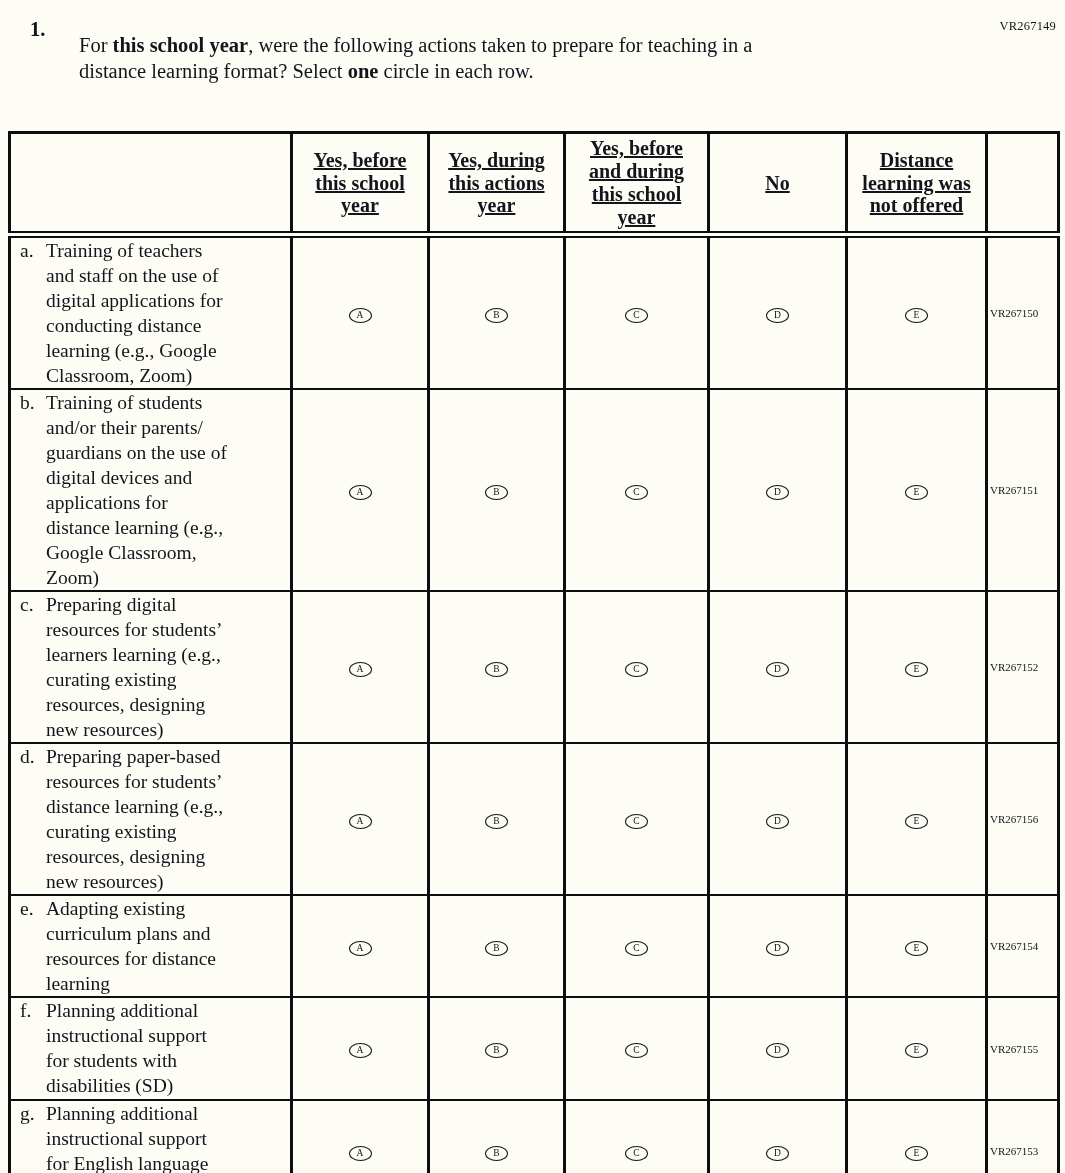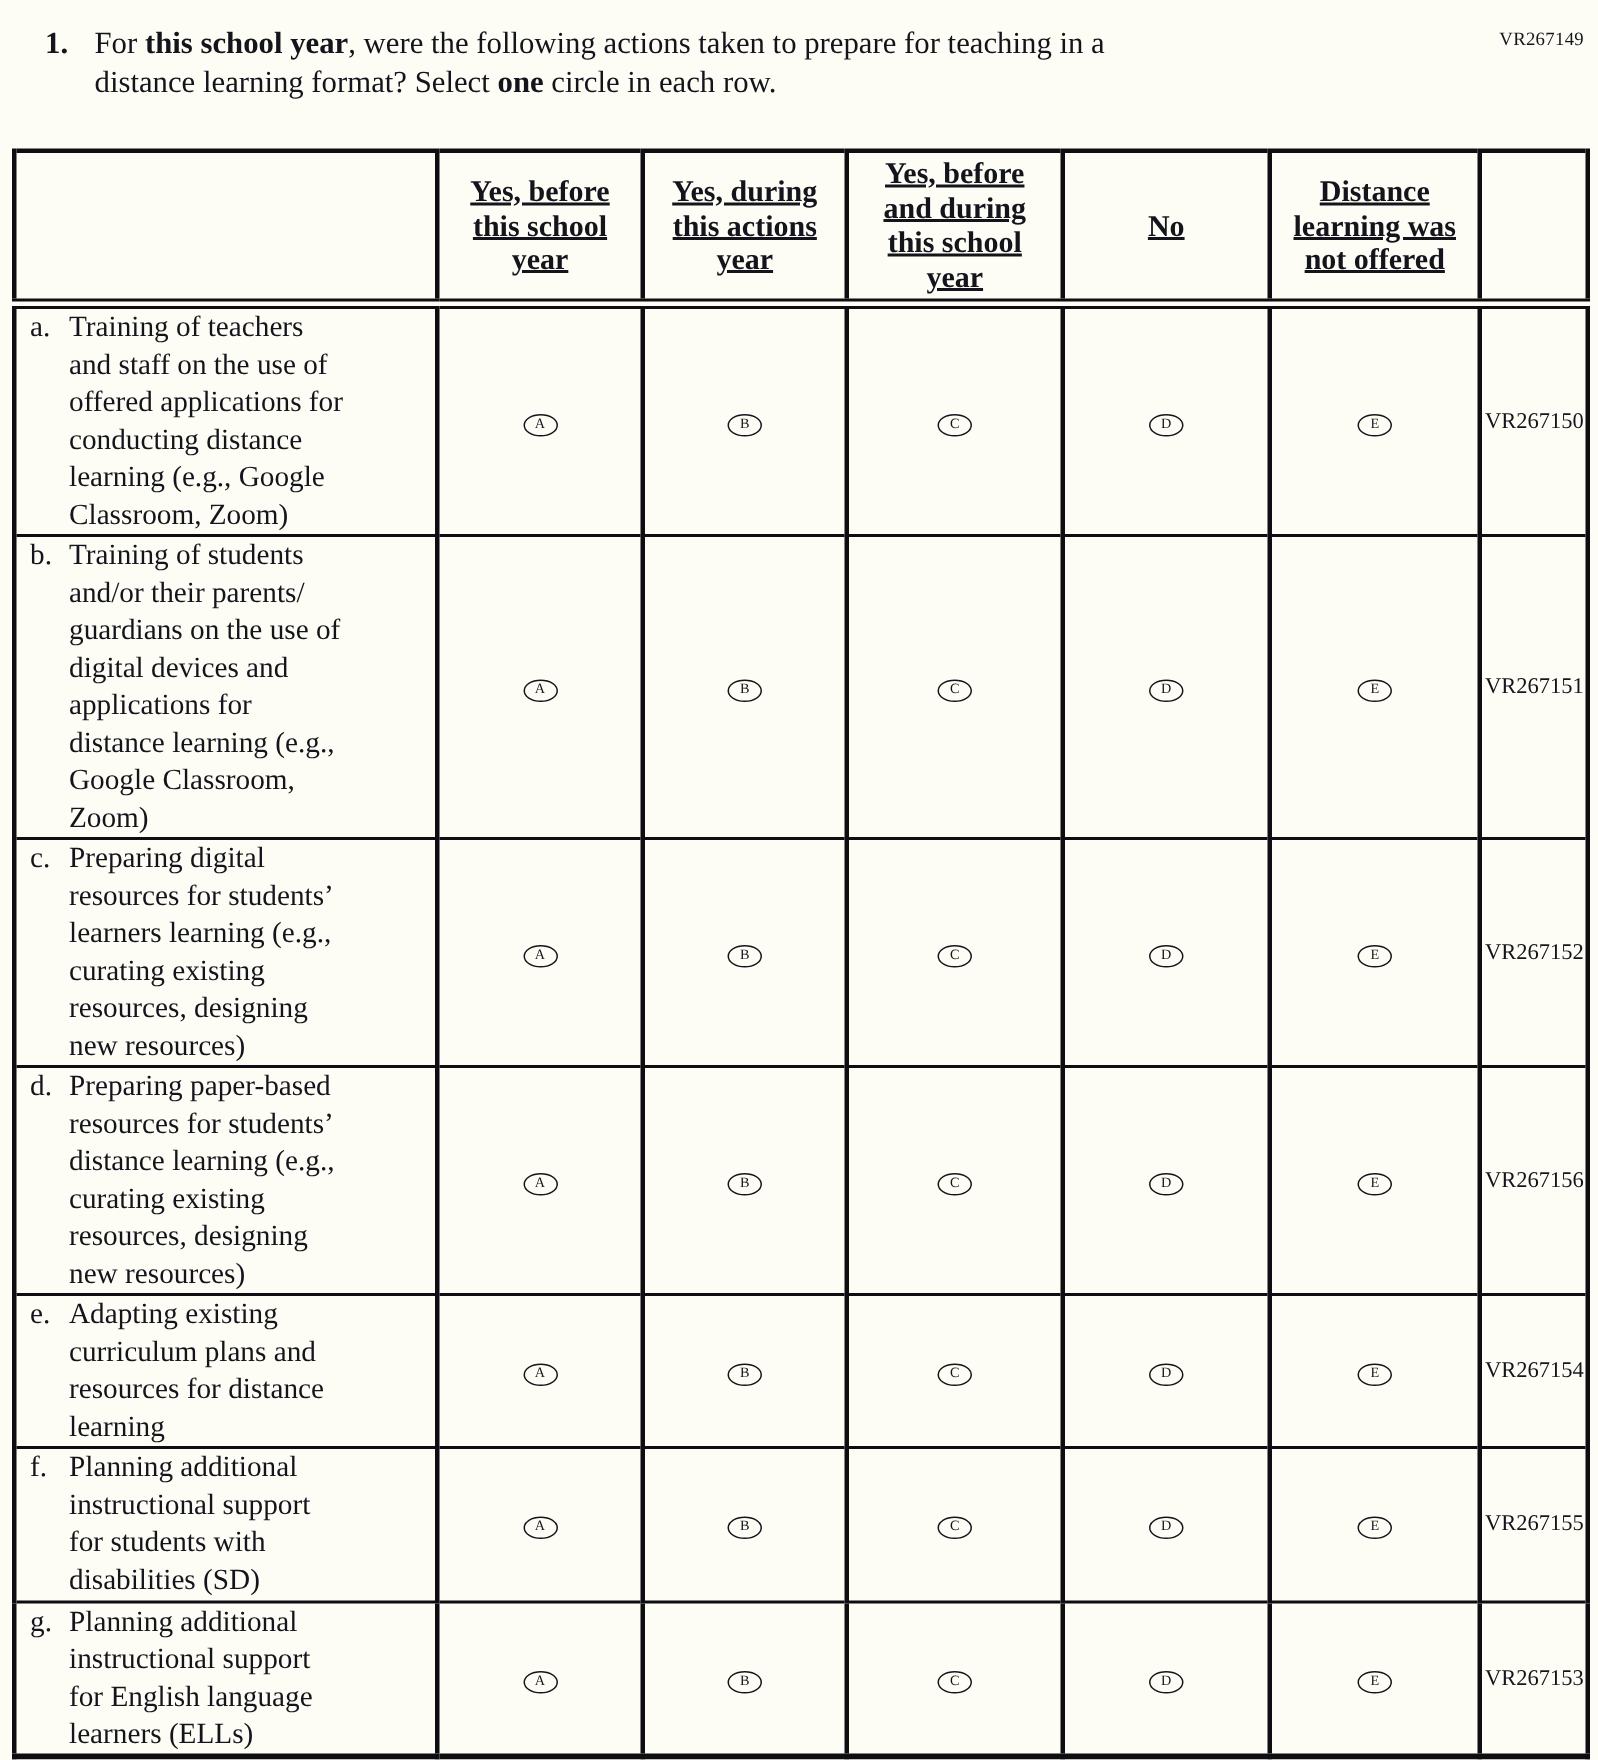--- a/index.html
+++ b/index.html
@@ -27,21 +27,21 @@
     margin: 16px 0 0 30px;
   }
   .qnum {
     font-weight: bold;
     font-size: 20.5px;
     width: 33px;
     flex: 0 0 33px;
     line-height: 1.28;
   }
   .qtext {
-    margin: 0;
+    margin: 16px;
     font-size: 20.5px;
     line-height: 1.28;
     max-width: 860px;
     white-space: pre-line;
   }
   .qtext b { font-weight: bold; }
 
   table.matrix {
     border-collapse: collapse;
     table-layout: fixed;
@@ -95,23 +95,23 @@
     width: 21px;
     height: 13px;
     border: 1.6px solid #14141c;
     border-radius: 50%;
     font-size: 9.5px;
     line-height: 13px;
     text-align: center;
     letter-spacing: 0;
   }
   td.code-cell {
-    text-align: center;
+    text-align: left;
     vertical-align: middle;
-    font-size: 15px;
+    font-size: 11px;
     padding: 0 2px;
   }
   tr.row-a td { height: 150px; }
   tr.row-b td { height: 200px; }
   tr.row-c td { height: 150px; }
   tr.row-d td { height: 150px; }
   tr.row-e td { height: 100px; }
   tr.row-f td { height: 101px; }
   tr.row-g td { border-bottom: 4px solid #0d0d12; height: 98px; }
   tr.stub-row td {
@@ -161,21 +161,21 @@
       <th></th>
     </tr>
   </thead>
   <tbody id="rows">
       <tr class="row-a">
         <td class="label-cell">
           <div class="row-flex">
             <span class="row-letter">a.</span>
             <span class="row-label">Training of teachers
 and staff on the use of
-offered applications for
+digital applications for
 conducting distance
 learning (e.g., Google
 Classroom, Zoom)</span>
           </div>
         </td>
         <td class="option-cell"><span class="bubble">A</span></td>
         <td class="option-cell"><span class="bubble">B</span></td>
         <td class="option-cell"><span class="bubble">C</span></td>
         <td class="option-cell"><span class="bubble">D</span></td>
         <td class="option-cell"><span class="bubble">E</span></td>

